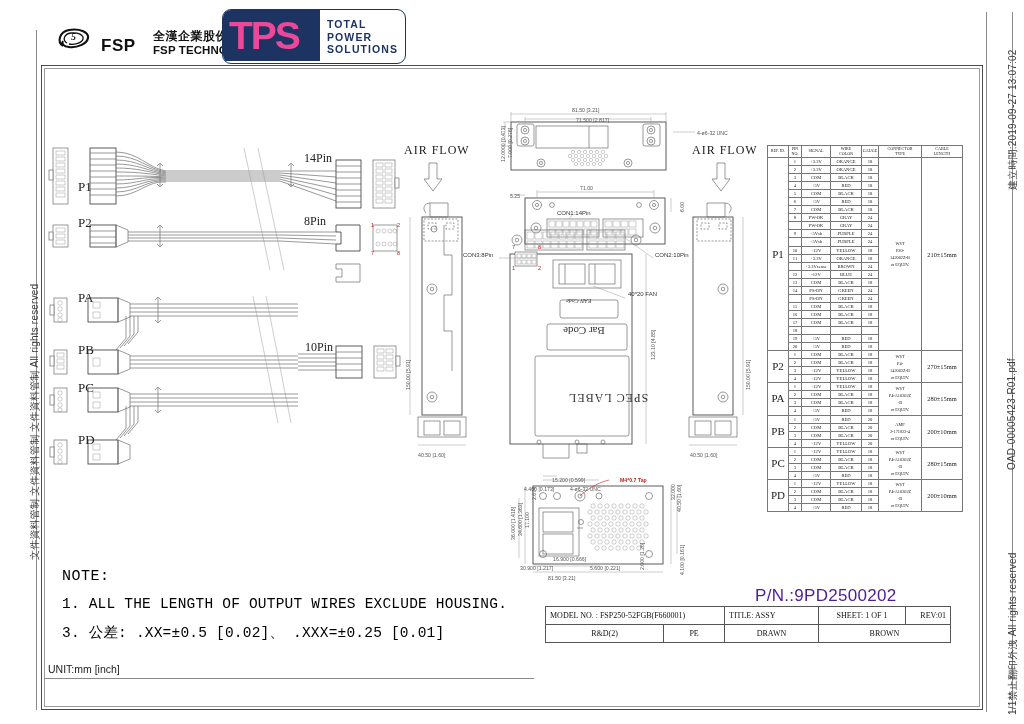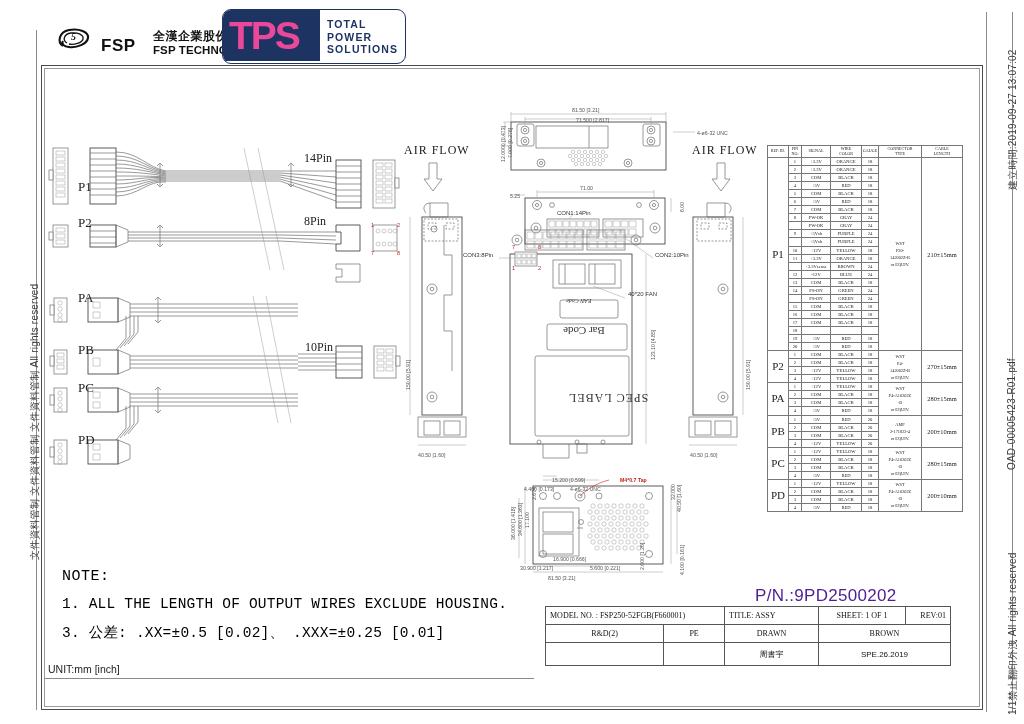--- a/index.html
+++ b/index.html
@@ -1223,22 +1223,16 @@
       </td>
       <td class="tc-sheet">SHEET:  1  OF  1</td>
       <td class="tc-rev">REV:01</td>
     </tr>
     <tr>
       <td class="ctr big">R&amp;D(2)</td>
       <td class="ctr big">PE</td>
       <td class="ctr big">DRAWN</td>
       <td class="ctr big" colspan="2">BROWN</td>
     </tr>
-    <tr>
-      <td class="ctr" style="height:20px;"></td>
-      <td class="ctr"></td>
-      <td class="ctr drawn-name">周書宇</td>
-      <td class="ctr date-val" colspan="2">SPE.26.2019</td>
-    </tr>
   </tbody>
     </table>
 
 </div>
 
 </body></html>

